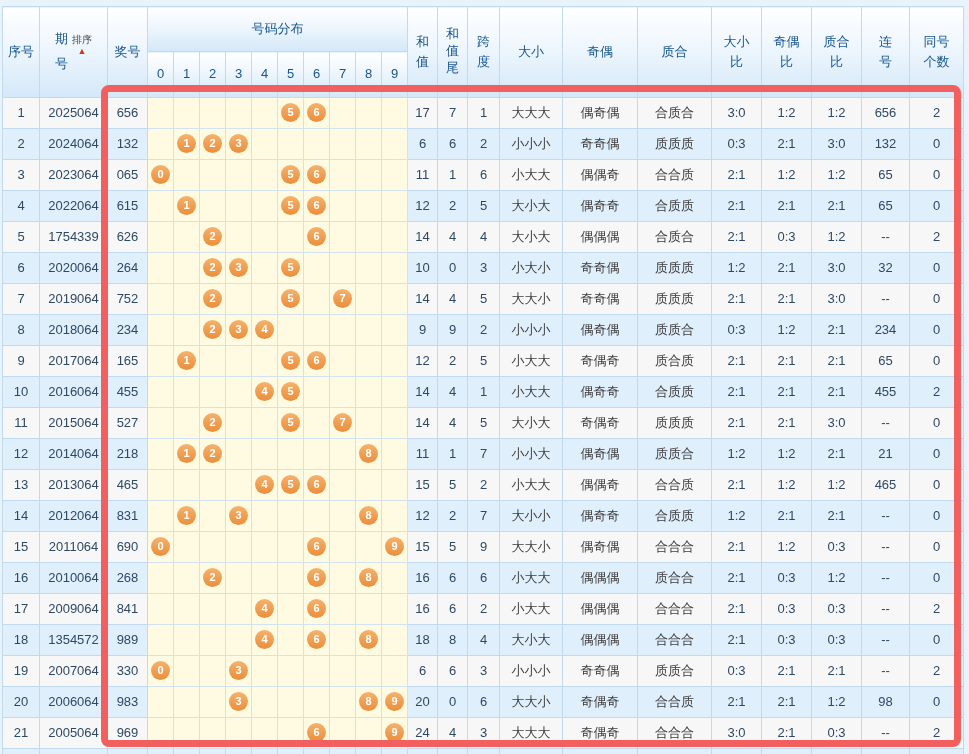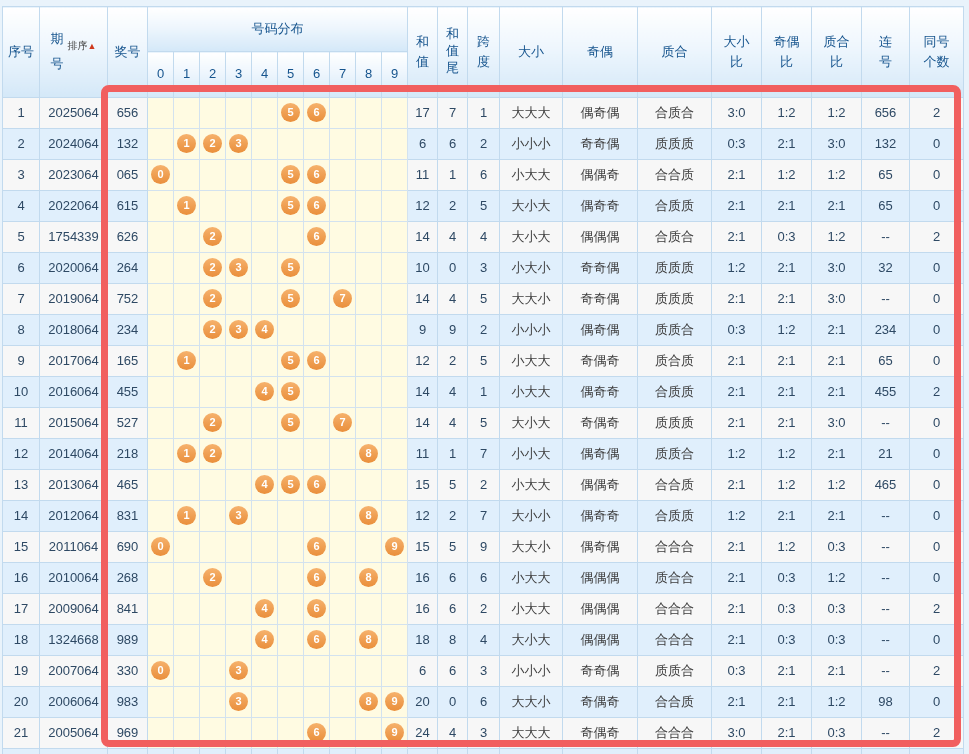--- a/index.html
+++ b/index.html
@@ -21,21 +21,21 @@
   }
   thead th{
     background:linear-gradient(180deg,#ffffff 0%,#eef6fd 45%,#d4e8f8 100%);
     color:#17558e;font-size:13px;font-weight:normal;
     white-space:pre-line;line-height:1.55;
   }
   thead tr.h1 th{height:40px;}
   thead tr.h2 th{height:40px;}
   .period-wrap{display:flex;align-items:center;justify-content:center;gap:4px;}
   .period-label{white-space:pre-line;line-height:1.9;}
-  .sort-wrap{display:flex;flex-direction:row;align-items:center;line-height:1;margin-top:-12px;}
+  .sort-wrap{display:flex;flex-direction:column;align-items:center;line-height:1;margin-top:-12px;}
   .sort-label{font-size:10px;color:#444;}
   .arrow{font-size:9px;color:#cf391d;margin-top:2px;}
   tbody td{height:30px;font-size:13px;}
   tbody tr.odd td{background:#f7f7f7;}
   tbody tr.even td{background:#e0effc;}
   tbody td.c-ball{background:#fffbe2 !important;border-color:#d3e2ef;}
   .c-no,.c-period,.c-prize,.c-num{color:#2e4964;}
   .c-cn{color:#3d3d3d;}
   .ball{
     display:inline-block;width:19px;height:19px;line-height:19px;
@@ -569,21 +569,21 @@
       <td class="c-cn">偶偶偶</td>
       <td class="c-cn">合合合</td>
       <td class="c-num">2:1</td>
       <td class="c-num">0:3</td>
       <td class="c-num">0:3</td>
       <td class="c-num">--</td>
       <td class="c-num">2</td>
     </tr>
         <tr class="even">
       <td class="c-no">18</td>
-      <td class="c-period">1324668</td>
+      <td class="c-period">1354572</td>
       <td class="c-prize">989</td>
       <td class="c-ball"></td>
       <td class="c-ball"></td>
       <td class="c-ball"></td>
       <td class="c-ball"></td>
       <td class="c-ball"><span class="ball">4</span></td>
       <td class="c-ball"></td>
       <td class="c-ball"><span class="ball">6</span></td>
       <td class="c-ball"></td>
       <td class="c-ball"><span class="ball">8</span></td>

